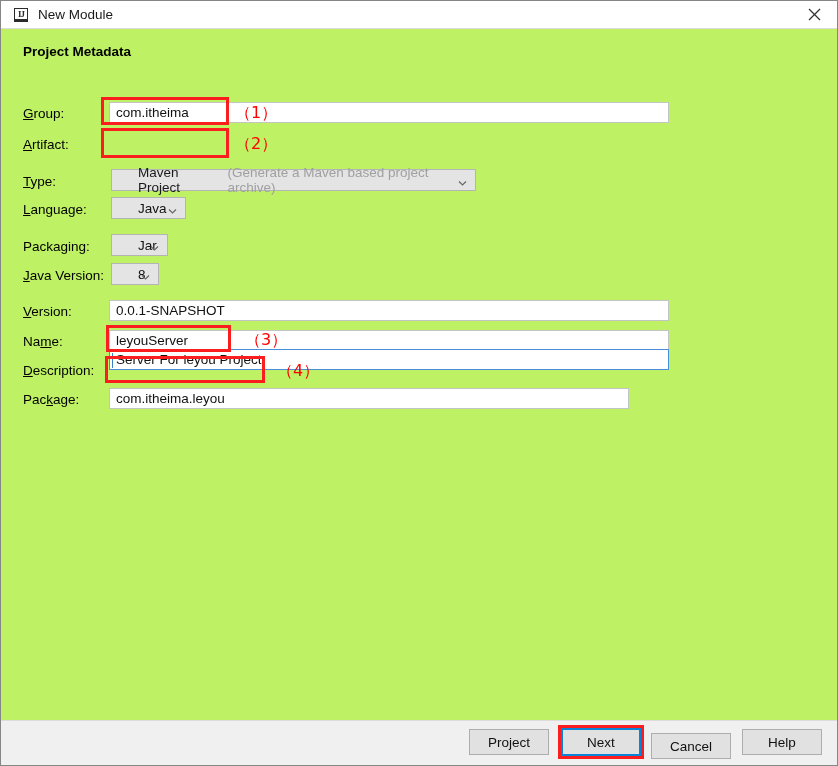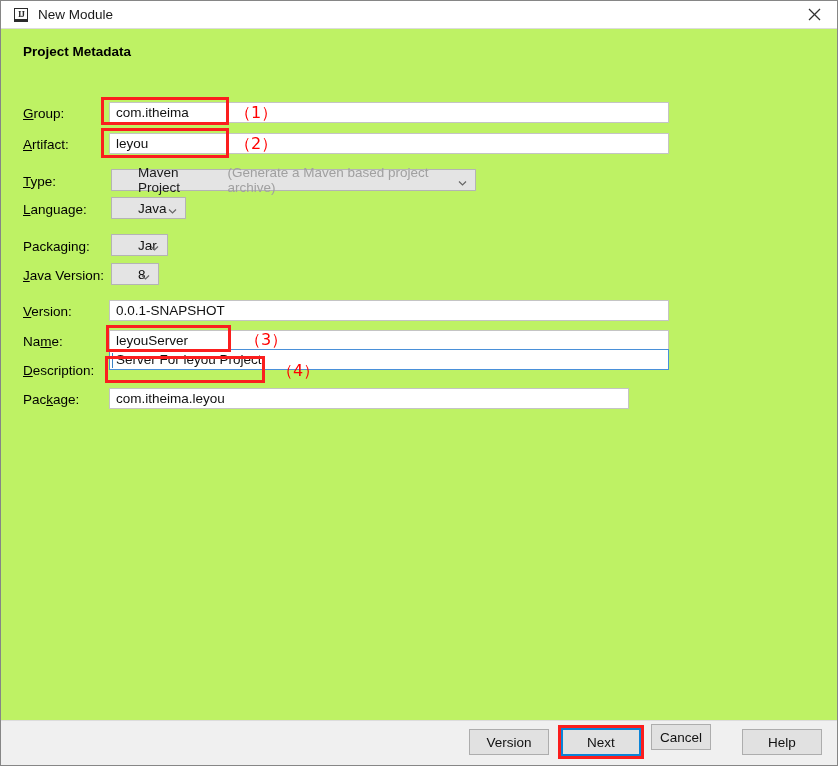--- a/index.html
+++ b/index.html
@@ -196,21 +196,20 @@
   </div>
 
   <div class="content">
 
     <div class="section-title">Project Metadata</div>
 
     <div class="field-label" style="left:22px; top:77px;"><u>G</u>roup:</div>
     <div class="textfield" style="left:108px; top:73px; width:560px;">com.itheima</div>
 
     <div class="field-label" style="left:22px; top:108px;"><u>A</u>rtifact:</div>
-    <div class="textfield" style="left:108px; top:104px; width:560px;">leyou</div>
 
     <div class="field-label" style="left:22px; top:145px;"><u>T</u>ype:</div>
     <div class="combo" style="left:110px; top:140px; width:365px;">
       <span class="strong">Maven Project</span>
       <span class="grey" style="margin-left:5px;">(Generate a Maven based project archive)</span>
       <span class="chev">
         <svg width="9" height="9" viewBox="0 0 9 9">
             <path d="M1 3 L4.5 6.5 L8 3" fill="none" stroke="#666" stroke-width="1.2"></path>
           </svg>
       </span>
@@ -265,21 +264,21 @@
     <div class="annot-box" style="left:100px; top:99px; width:128px; height:30px;"></div>
     <div class="annot-box" style="left:105px; top:296px; width:125px; height:27px;"></div>
     <div class="annot-box" style="left:104px; top:327px; width:160px; height:27px;"></div>
 
     <div class="annot-num" style="left:234px; top:74px;">（1）</div>
     <div class="annot-num" style="left:234px; top:105px;">（2）</div>
     <div class="annot-num" style="left:244px; top:301px;">（3）</div>
     <div class="annot-num" style="left:276px; top:332px;">（4）</div>
 
     <div class="footer">
-      <div class="btn" style="left:468px; top:8px; width:80px;">Version</div>
+      <div class="btn" style="left:468px; top:8px; width:80px;">Project</div>
       <div class="btn focus-ring" style="left:561px; top:8px; width:78px;">Next</div>
-      <div class="btn" style="left:650px; top:3px; width:60px;">Cancel</div>
+      <div class="btn" style="left:650px; top:12px; width:80px;">Cancel</div>
       <div class="btn" style="left:741px; top:8px; width:80px;">Help</div>
       <div class="annot-box" style="left:557px; top:4px; width:86px; height:34px;"></div>
     </div>
 
   </div>
 </div>
 
 </body></html>

